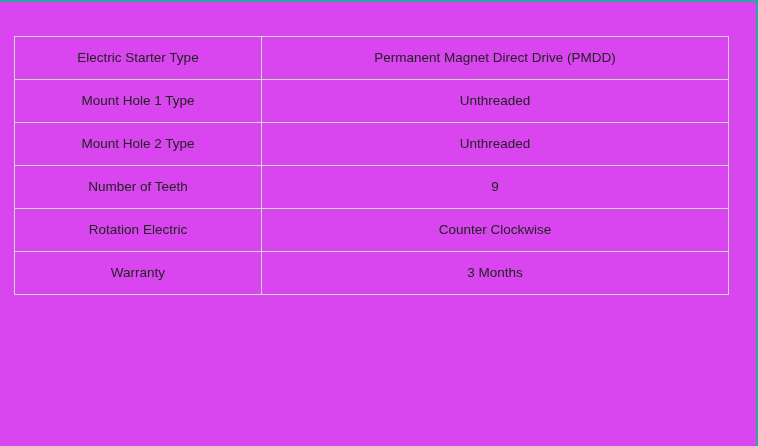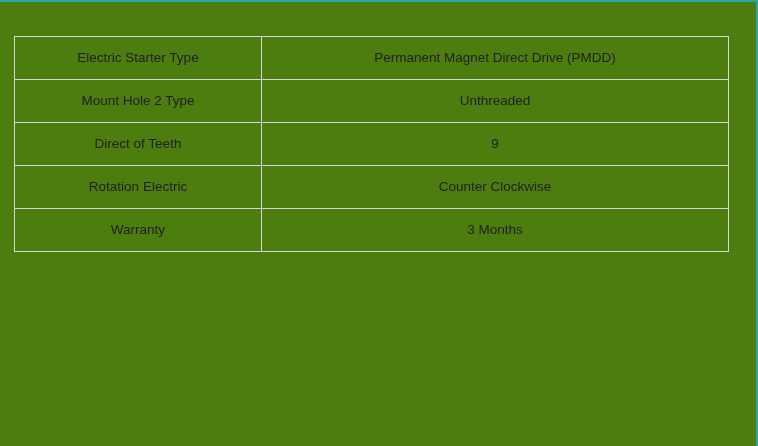--- a/index.html
+++ b/index.html
@@ -13,21 +13,21 @@
     font-family: "Liberation Sans", sans-serif;
     overflow: hidden;
     position: relative;
   }
   .page {
     position: absolute;
     left: 0;
     top: 0;
     width: 758px;
     height: 446px;
-    background: #4d7c0f;
+    background: #d946ef;
     box-sizing: border-box;
   }
   
   .accent-top {
     position: absolute;
     left: 0;
     top: 0;
     width: 758px;
     height: 2px;
     background: #2aa6a6;
@@ -81,29 +81,33 @@
   <div class="spec-table-wrap">
     <table class="spec-table">
       <tbody>
 
         <tr>
           <td class="label-cell">Electric Starter Type</td>
           <td class="value-cell">Permanent Magnet Direct Drive (PMDD)</td>
         </tr>
 
 
+        <tr>
+          <td class="label-cell">Mount Hole 1 Type</td>
+          <td class="value-cell">Unthreaded</td>
+        </tr>
 
         <tr>
           <td class="label-cell">Mount Hole 2 Type</td>
           <td class="value-cell">Unthreaded</td>
         </tr>
 
 
         <tr>
-          <td class="label-cell">Direct of Teeth</td>
+          <td class="label-cell">Number of Teeth</td>
           <td class="value-cell">9</td>
         </tr>
 
         <tr>
           <td class="label-cell">Rotation Electric</td>
           <td class="value-cell">Counter Clockwise</td>
         </tr>
 
 
         <tr>

